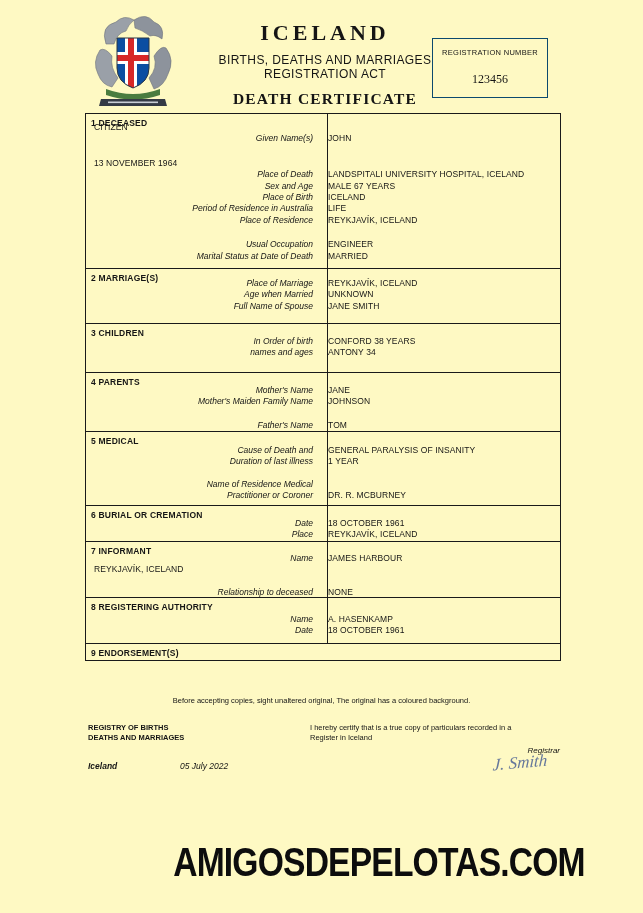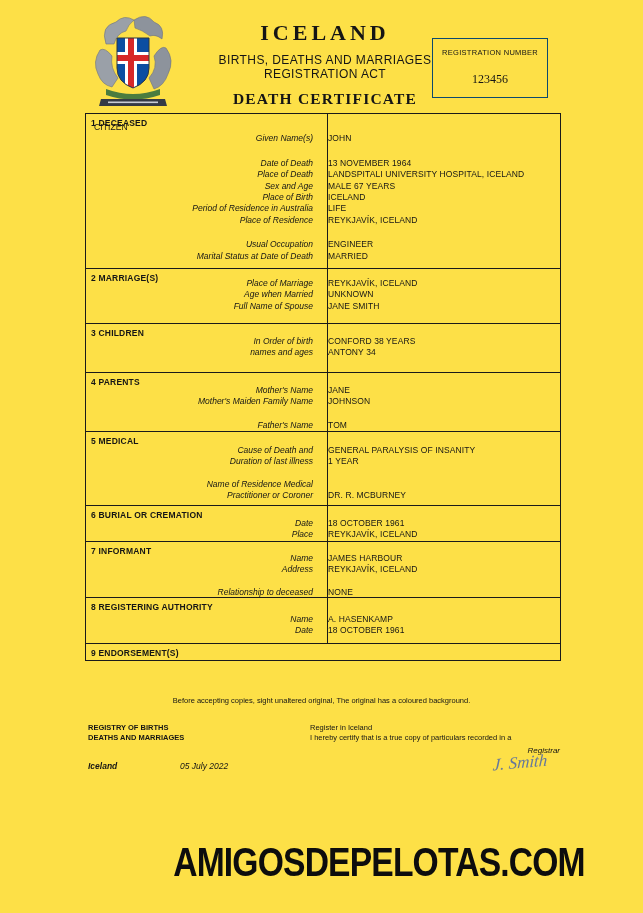--- a/index.html
+++ b/index.html
@@ -4,21 +4,21 @@
 <style>
   * { margin:0; padding:0; box-sizing:border-box; }
   html,body { width:643px; height:913px; }
   body {
     background:#ffffff;
     font-family:"Liberation Sans", sans-serif;
     color:#151515;
     position:relative;
     overflow:hidden;
   }
-  .page { position:absolute; inset:0; background:#fde047; }
+  .page { position:absolute; inset:0; background:#fef9c3; }
 
   
   .coat { position:absolute; left:88px; top:12px; width:90px; height:96px; }
   .header-center { position:absolute; left:190px; top:20px; width:270px; text-align:center; }
   .country {
     font-family:"Liberation Serif", serif; font-weight:bold;
     font-size:22px; letter-spacing:4px;
   }
   .act-line { font-size:12px; margin-top:7px; letter-spacing:0.4px; }
   .doc-title {
@@ -122,21 +122,20 @@
       <div class="rows">
         <div class="row">
           <div class="val">CITIZEN</div>
         </div>
         <div class="row">
           <div class="lbl">Given Name(s)</div>
           <div class="val">JOHN</div>
         </div>
         <div class="g13"></div>
         <div class="row">
-          <div class="lbl">Date of Death</div>
           <div class="val">13 NOVEMBER 1964</div>
         </div>
         <div class="row">
           <div class="lbl">Place of Death</div>
           <div class="val">LANDSPITALI UNIVERSITY HOSPITAL, ICELAND</div>
         </div>
         <div class="row">
           <div class="lbl">Sex and Age</div>
           <div class="val">MALE 67 YEARS</div>
         </div>
@@ -259,21 +258,20 @@
 
     <div class="section s7">
       <div class="vline"></div>
       <div class="section-title">7 INFORMANT</div>
       <div class="rows">
         <div class="row">
           <div class="lbl">Name</div>
           <div class="val">JAMES HARBOUR</div>
         </div>
         <div class="row">
-          <div class="lbl">Address</div>
           <div class="val">REYKJAVÍK, ICELAND</div>
         </div>
         <div class="g11"></div>
         <div class="row">
           <div class="lbl">Relationship to deceased</div>
           <div class="val">NONE</div>
         </div>
       </div>
     </div>
 
@@ -299,22 +297,22 @@
   </div>
 
   <div class="notice">Before accepting copies, sight unaltered original, The original has a coloured background.</div>
 
   <div class="registry">
     <div>REGISTRY OF BIRTHS</div>
     <div>DEATHS AND MARRIAGES</div>
   </div>
 
   <div class="certify">
+    <div>I hereby certify that is a true copy of particulars recorded in a</div>
     <div>Register in Iceland</div>
-    <div>I hereby certify that is a true copy of particulars recorded in a</div>
   </div>
 
   <div class="registrar-label">Registrar</div>
   <div class="signature">J. Smith</div>
 
   <div class="place">Iceland</div>
   <div class="date">05 July 2022</div>
 
   <div class="watermark">AMIGOSDEPELOTAS.COM</div>
 

